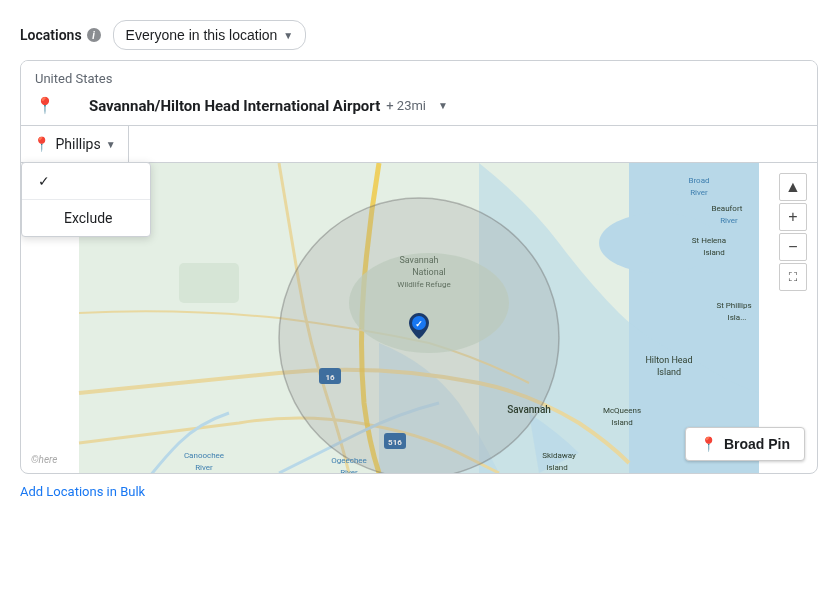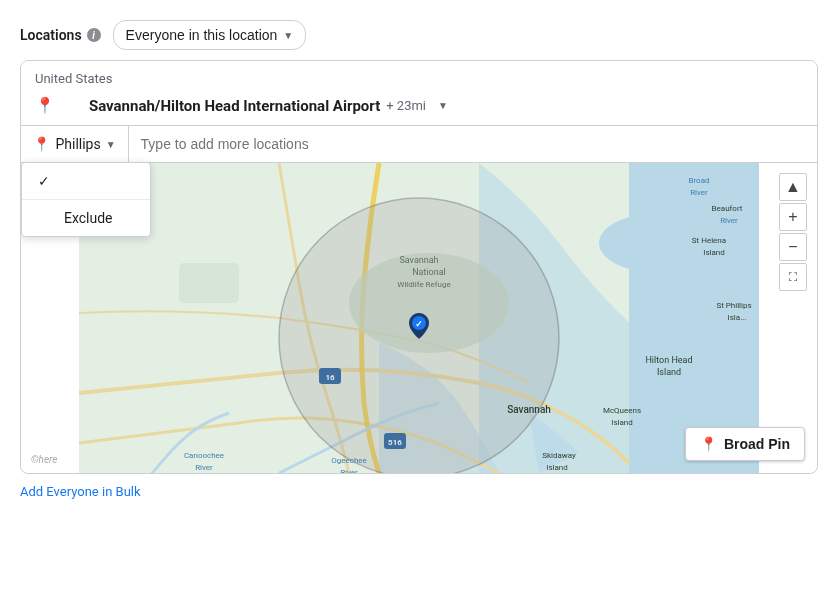--- a/index.html
+++ b/index.html
@@ -310,21 +310,20 @@
             <span class="check-mark">✓</span>
             <span></span>
           </div>
           <div class="include-menu-item">
             <span class="check-mark"></span>
             <span>Exclude</span>
           </div>
         </div>
       </div>
 
-      <input class="location-input" type="text" placeholder="Type to add more locations" style="">
 
     </div>
 
     <div class="map-container">
       
       <svg class="map-svg" viewBox="0 0 680 310" xmlns="http://www.w3.org/2000/svg">
 
         <rect width="680" height="310" fill="#e4efe4"></rect>
 
         <rect x="550" y="0" width="130" height="310" fill="#b8d8e8"></rect>
@@ -404,14 +403,14 @@
         <span style="color:#1877f2;">📍</span>
         <span>Broad Pin</span>
       </button>
 
       
       <div class="watermark">©here</div>
     </div>
   </div>
 
   
-  <a class="add-locations-link">Add Everyone in Bulk</a>
+  <a class="add-locations-link">Add Locations in Bulk</a>
 </div>
 
 </body></html>

